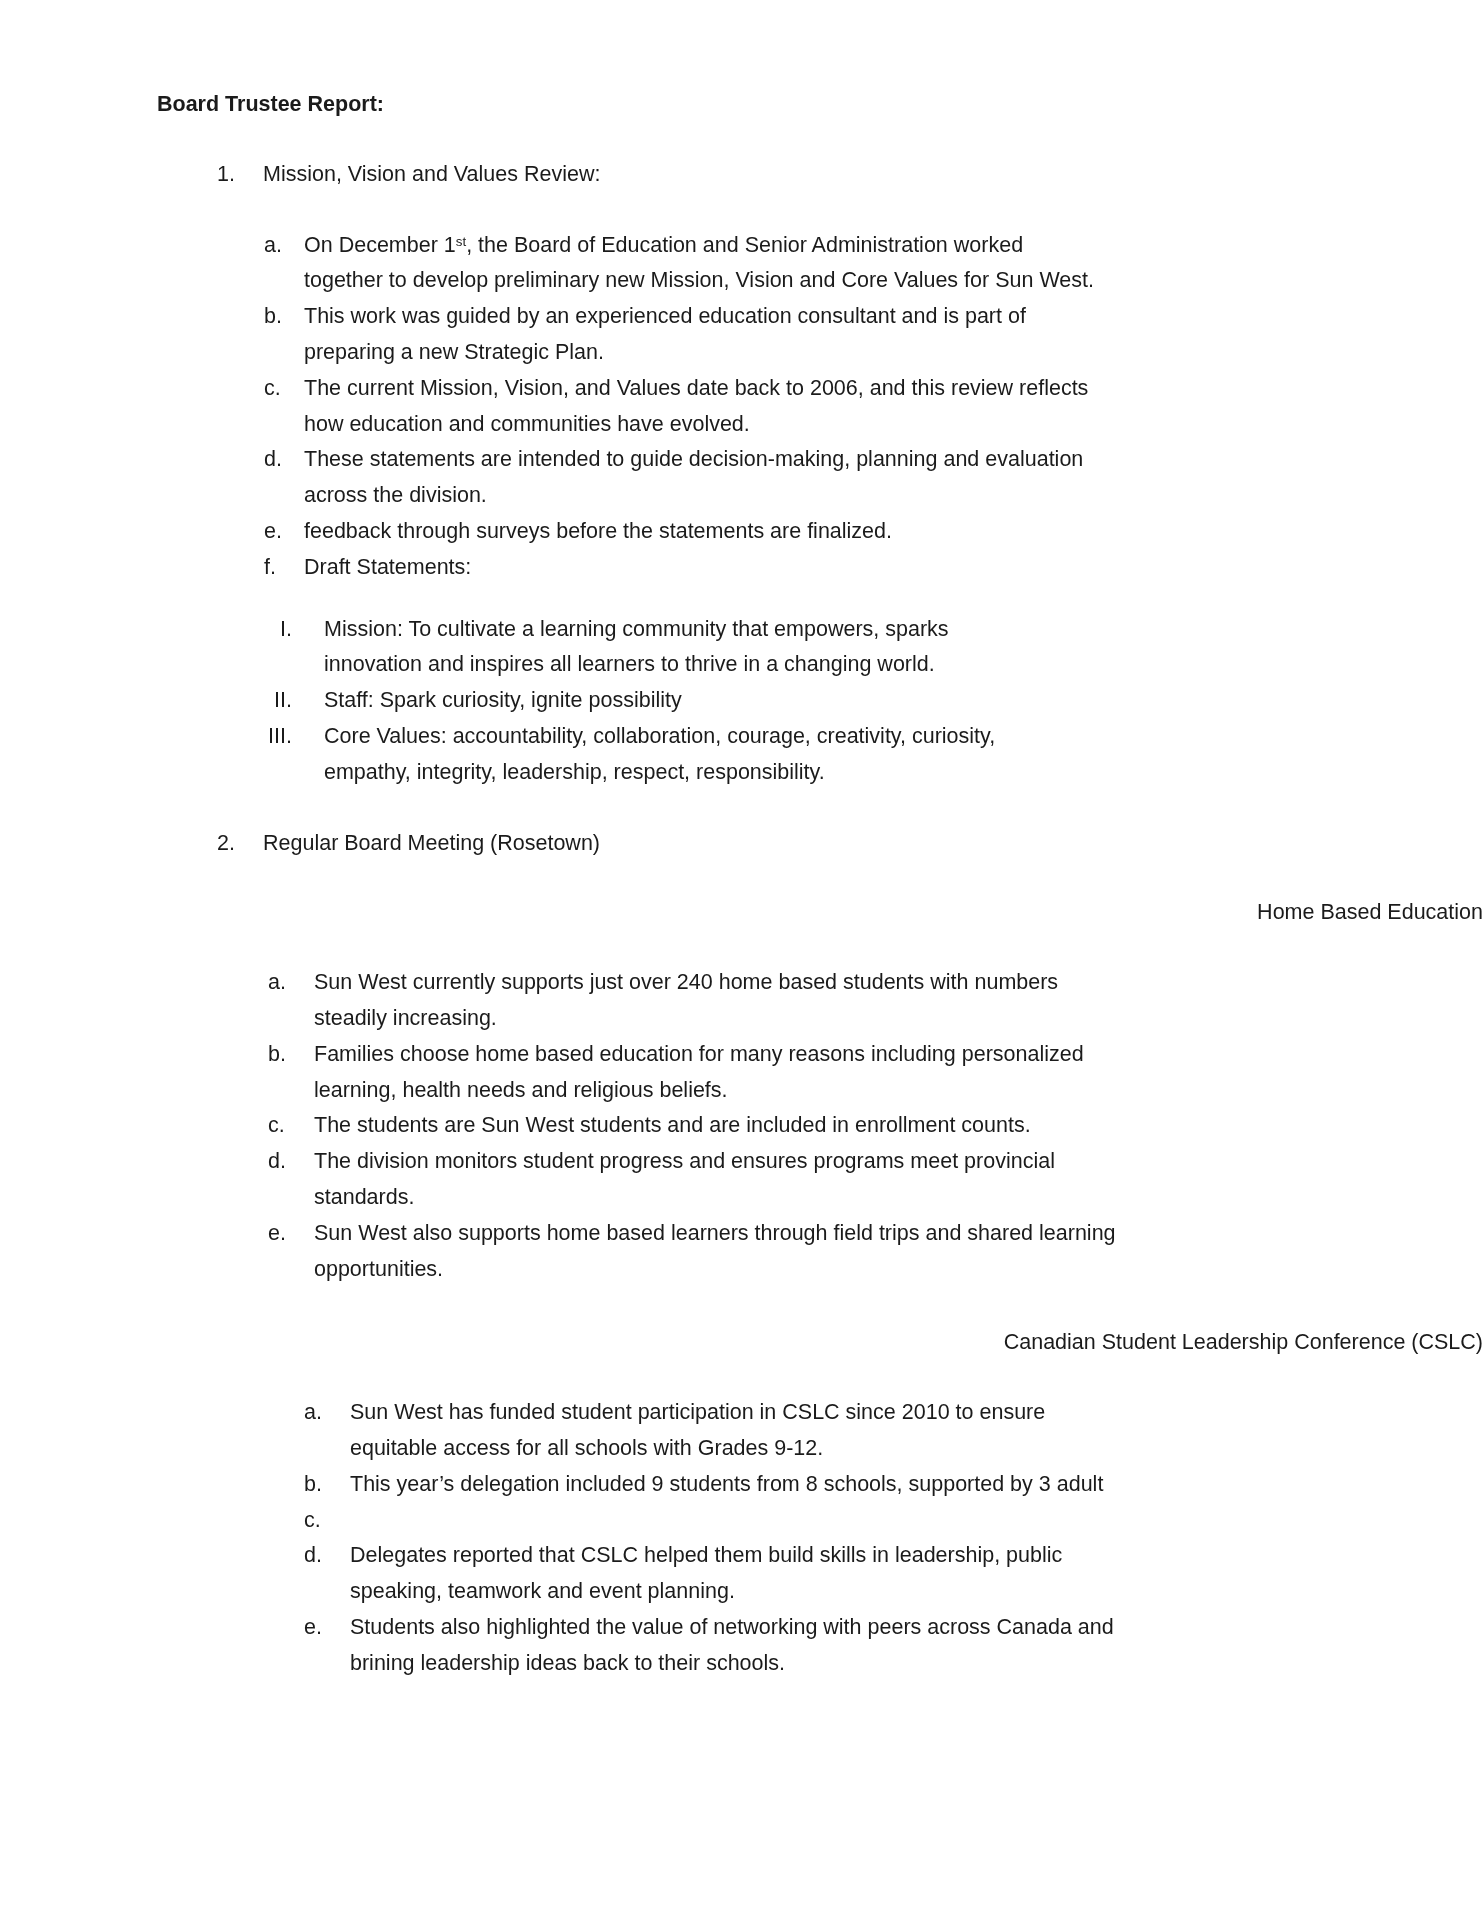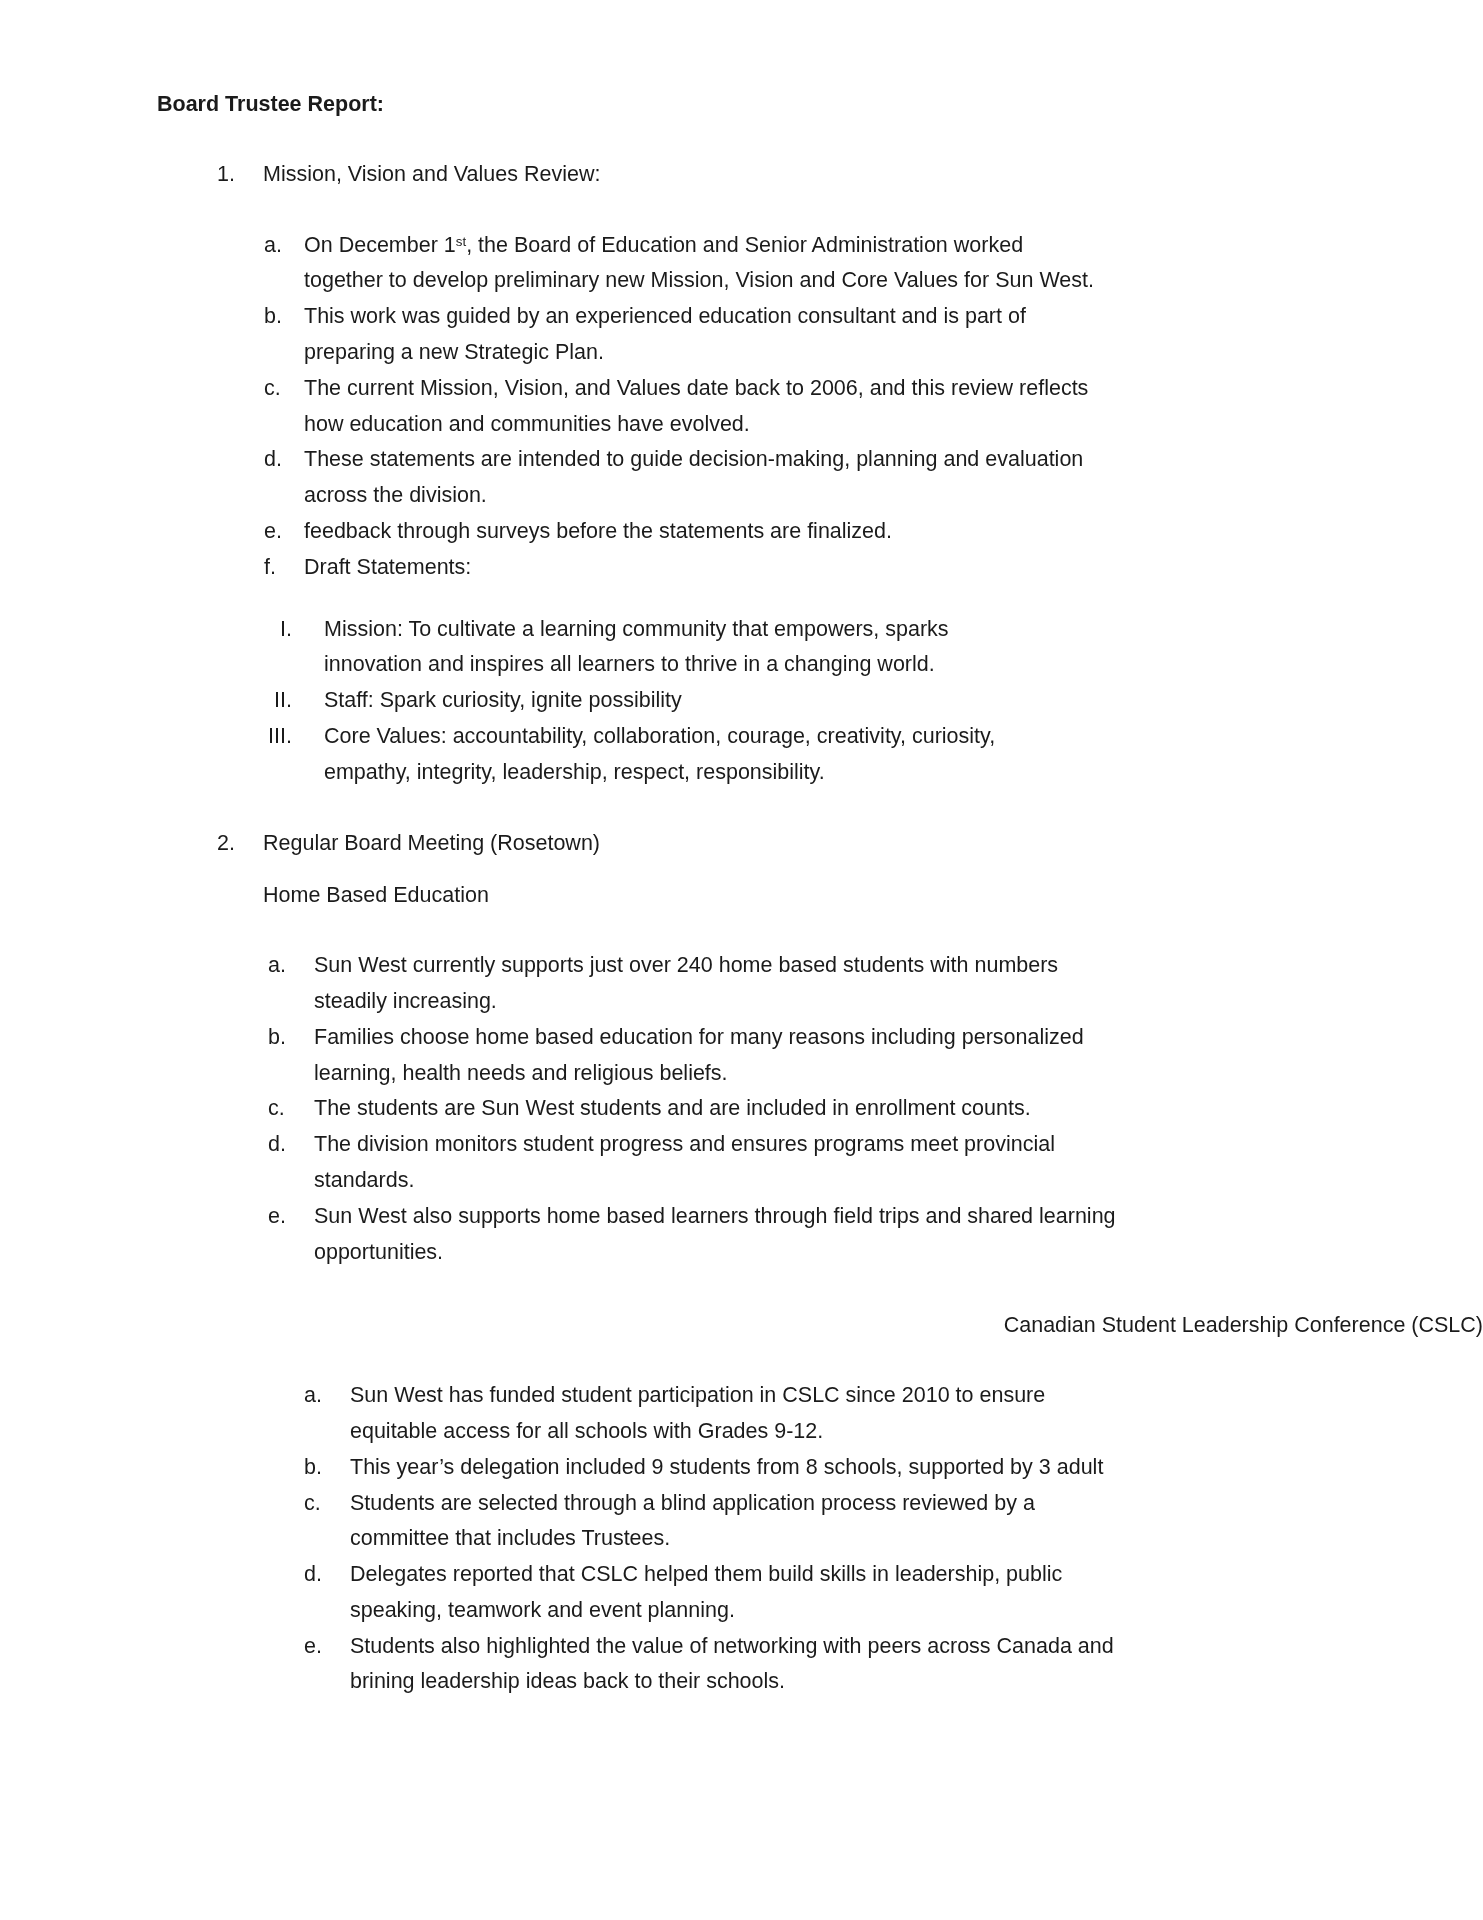--- a/index.html
+++ b/index.html
@@ -27,21 +27,21 @@
   
   .li { display:flex; align-items:flex-start; }
   
   .s1 .mk { margin-left:264px; width:40px; flex:0 0 40px; }
   
   .roman { margin-top:26px; }
   .roman .mk { margin-left:250px; width:42px; flex:0 0 42px; text-align:right; }
   .roman .tx { margin-left:32px; }
   
   .subhead { margin-left:263px; }
-  .subhead-hbe { margin-top:17px; }
+  .subhead-hbe { margin-top:34px;text-align:right; }
   .subhead-cslc { margin-top:38px;text-align:right; }
   
   .hbe-list { margin-top:34px; }
   .hbe .mk { margin-left:268px; width:46px; flex:0 0 46px; }
   
   .cslc-list { margin-top:34px; }
   .cslc .mk { margin-left:304px; width:46px; flex:0 0 46px; }
   sup.ord {
     font-size:0.62em;
     line-height:0;
@@ -183,24 +183,20 @@
       </div>
     </div>
     <div class="li cslc">
       <span class="mk line">b.</span>
       <div class="tx">
         <div class="line">This year’s delegation included 9 students from 8 schools, supported by 3 adult</div>
       </div>
     </div>
     <div class="li cslc">
       <span class="mk line">c.</span>
-      <div class="tx">
-        <div class="line">Students are selected through a blind application process reviewed by a</div>
-        <div class="line">committee that includes Trustees.</div>
-      </div>
     </div>
     <div class="li cslc">
       <span class="mk line">d.</span>
       <div class="tx">
         <div class="line">Delegates reported that CSLC helped them build skills in leadership, public</div>
         <div class="line">speaking, teamwork and event planning.</div>
       </div>
     </div>
     <div class="li cslc">
       <span class="mk line">e.</span>

